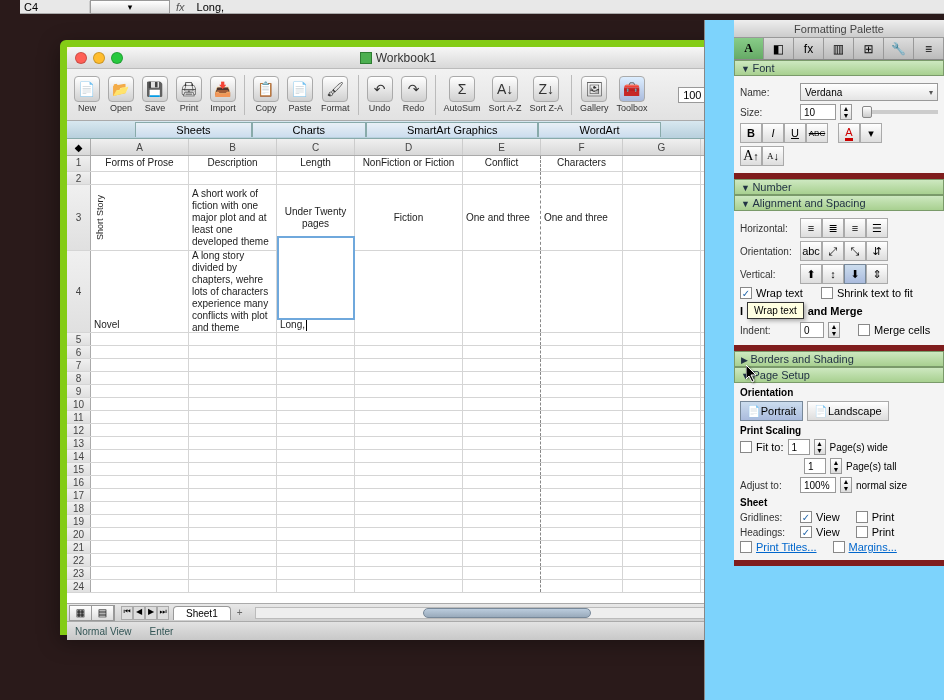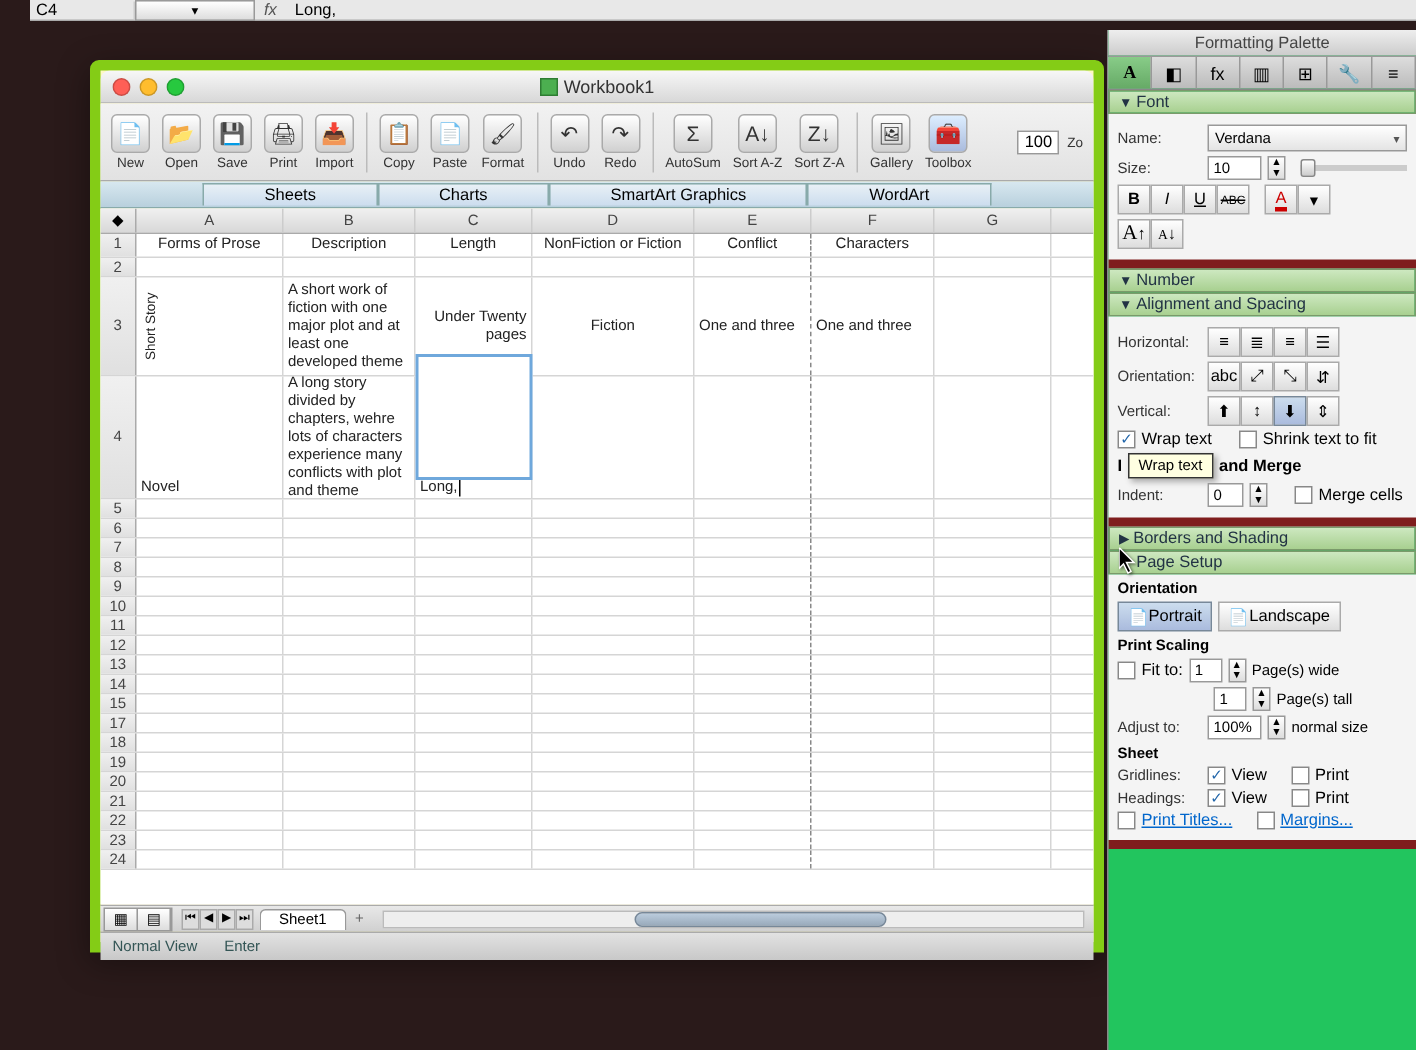--- a/index.html
+++ b/index.html
@@ -54,21 +54,21 @@
 .viewbtns { display:flex; border:1px solid #999; margin:0 2px;}
 .vbtn { width:22px; height:14px; background:linear-gradient(#fff,#ddd); border-right:1px solid #999; display:flex;align-items:center;justify-content:center;}
 .navset { display:flex; gap:0; margin:0 4px;}
 .navbtn { width:12px; height:14px; background:#ddd; border:1px solid #aaa; font-size:8px; text-align:center;}
 .sheettab { background:#fff; border:1px solid #999; border-bottom:none; padding:1px 12px; border-radius:4px 4px 0 0;}
 .addsheet { padding:0 6px; color:#666;}
 .hscroll { flex:1; margin:0 6px; height:12px; background:#eee; border:1px solid #bbb; position:relative;}
 .hthumb { position:absolute; left:36%; width:36%; top:0; bottom:0; background:linear-gradient(#bcd,#9ab); border:1px solid #789; border-radius:6px;}
 .statusbar { height:19px; background:linear-gradient(#e2e2e2,#c8c8c8); border-top:1px solid #aaa; display:flex; align-items:center; font-size:10px; padding:0 8px; gap:18px; color:#355;}
 
-.palette { position: absolute; top: 20px; right: 0; width: 206px; height: 680px; background: #22c55e; border-left: 1px solid #888; font-size: 11px; }
+.palette { position: absolute; top: 20px; right: 0; width: 240px; height: 680px; background: #7dd3fc; border-left: 1px solid #888; font-size: 11px; padding-left: 29px; }
 .pal-title { height:18px; background:linear-gradient(#eee,#ccc); border-bottom:1px solid #999; text-align:center; line-height:18px; font-size:11px; color:#444;}
 .pal-tabs { height:22px; background:linear-gradient(#ddd,#bbb); border-bottom:1px solid #888; display:flex;}
 .ptab { flex:1; border-right:1px solid #999; display:flex; align-items:center; justify-content:center; font-size:12px; cursor:pointer;}
 .ptab.active { background:linear-gradient(#8c8,#6a6); }
 .section-hdr { background:linear-gradient(#cde8c0,#a8d090); border:1px solid #7a9a6a; padding:1px 6px; font-size:11px; color:#234; cursor:pointer;}
 .section-hdr::before { content:"▼ "; font-size:9px;}
 .section-hdr.collapsed::before { content:"▶ "; }
 .section-body { padding:4px 6px; background:#f4f4f4; border-bottom:6px solid #7f1d1d;}
 .prow { display:flex; align-items:center; margin:3px 0; gap:4px;}
 .plabel { font-size:10px; color:#333; min-width:56px;}
@@ -225,21 +225,21 @@
           <div class="cell cF"></div>
           <div class="cell cG"></div>
       </div>
 
       <div class="grow r-tall">
         <div class="rh">3</div>
         <div class="cell cA">
             <span class="rotated">Short Story</span>
           </div>
         <div class="cell cB">A short work of fiction with one major plot and at least one developed theme</div>
-        <div class="cell cC" style="justify-content:center;text-align:right;">Under Twenty pages</div>
+        <div class="cell cC" style="justify-content:center;text-align:center;">Under Twenty pages</div>
         <div class="cell cD" style="justify-content:center;">Fiction</div>
         <div class="cell cE dotted-r">One and three</div>
         <div class="cell cF">One and three</div>
         <div class="cell cG"></div>
       </div>
 
       <div class="grow r-taller">
         <div class="rh">4</div>
         <div class="cell cA" style="align-items:flex-end;">Novel</div>
         <div class="cell cB">A long story divided by chapters, wehre lots of characters experience many conflicts with plot and theme</div>
@@ -357,20 +357,30 @@
           <div class="rh">15</div>
           <div class="cell cA"></div>
           <div class="cell cB"></div>
           <div class="cell cC"></div>
           <div class="cell cD"></div>
           <div class="cell cE dotted-r"></div>
           <div class="cell cF"></div>
           <div class="cell cG"></div>
         </div>
       <div class="grow r-short">
+          <div class="rh">16</div>
+          <div class="cell cA"></div>
+          <div class="cell cB"></div>
+          <div class="cell cC"></div>
+          <div class="cell cD"></div>
+          <div class="cell cE dotted-r"></div>
+          <div class="cell cF"></div>
+          <div class="cell cG"></div>
+        </div>
+      <div class="grow r-short">
           <div class="rh">17</div>
           <div class="cell cA"></div>
           <div class="cell cB"></div>
           <div class="cell cC"></div>
           <div class="cell cD"></div>
           <div class="cell cE dotted-r"></div>
           <div class="cell cF"></div>
           <div class="cell cG"></div>
         </div>
       <div class="grow r-short">

